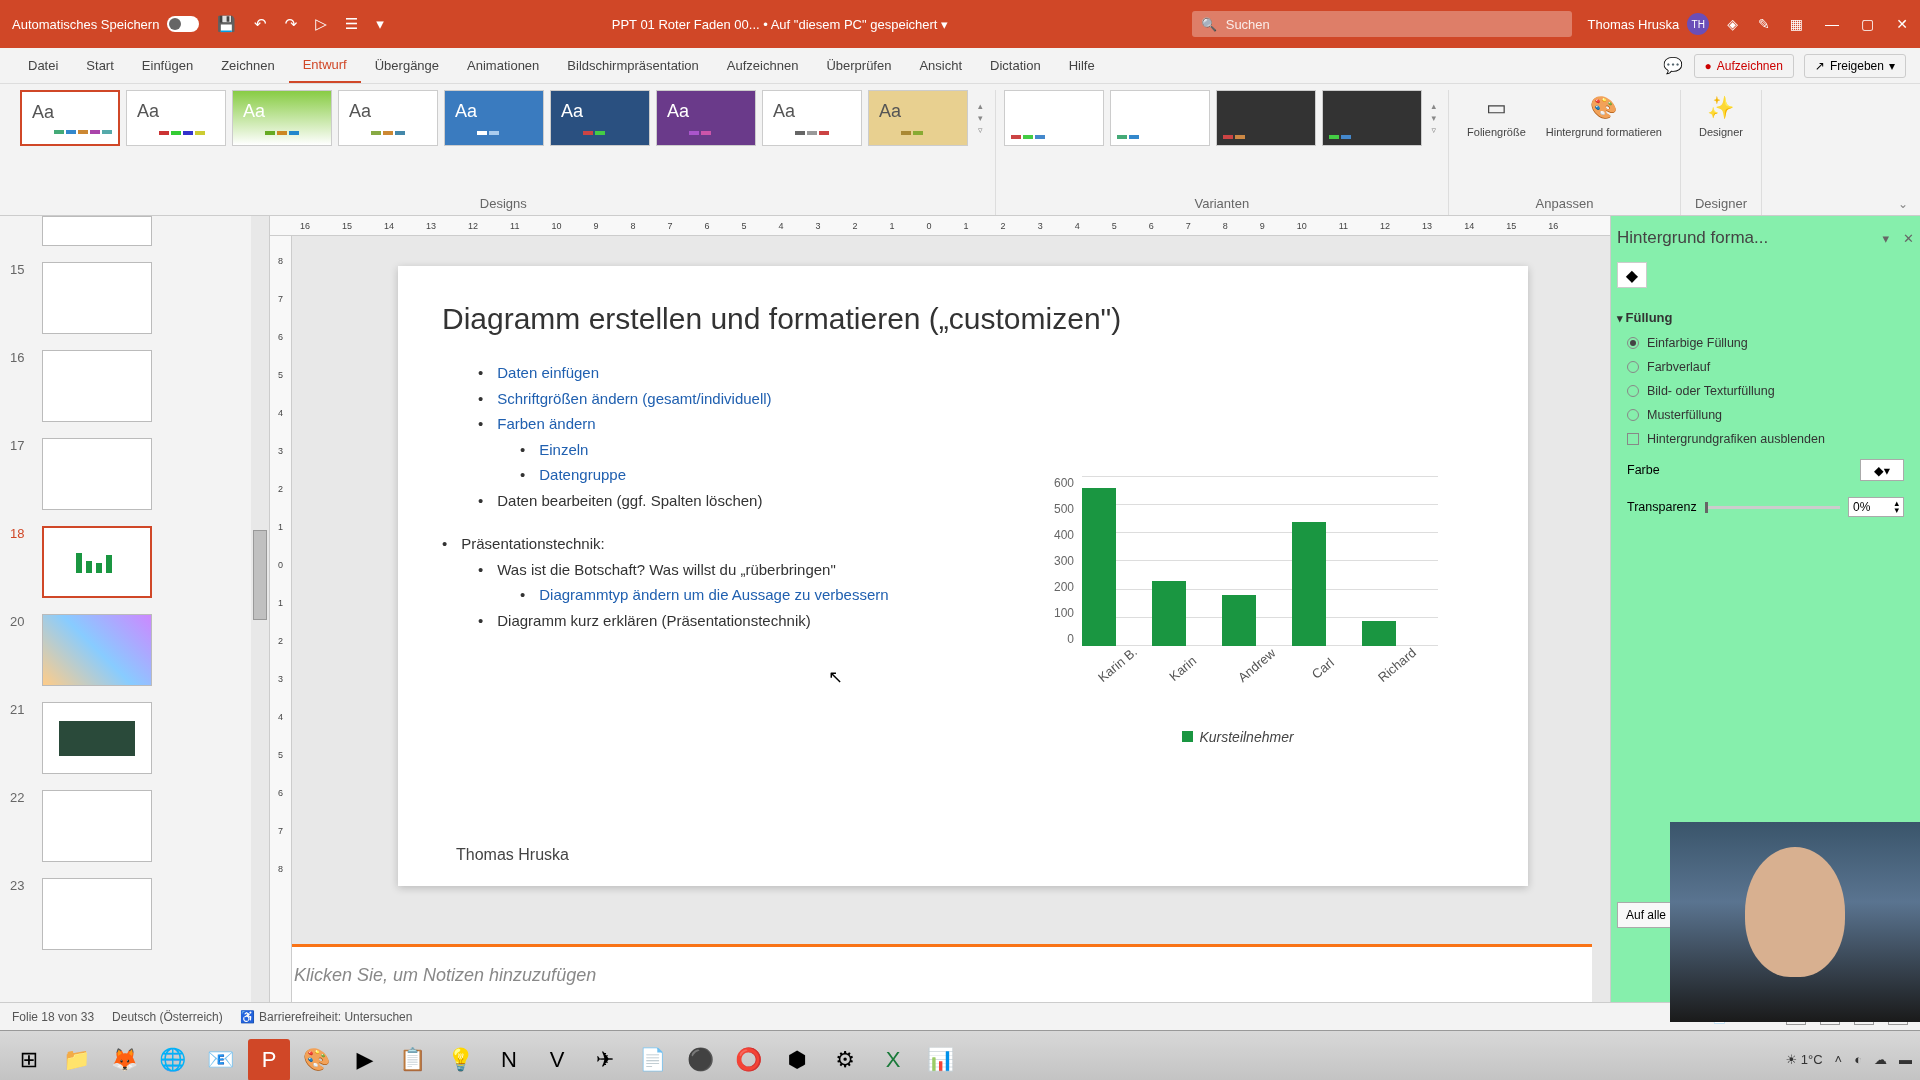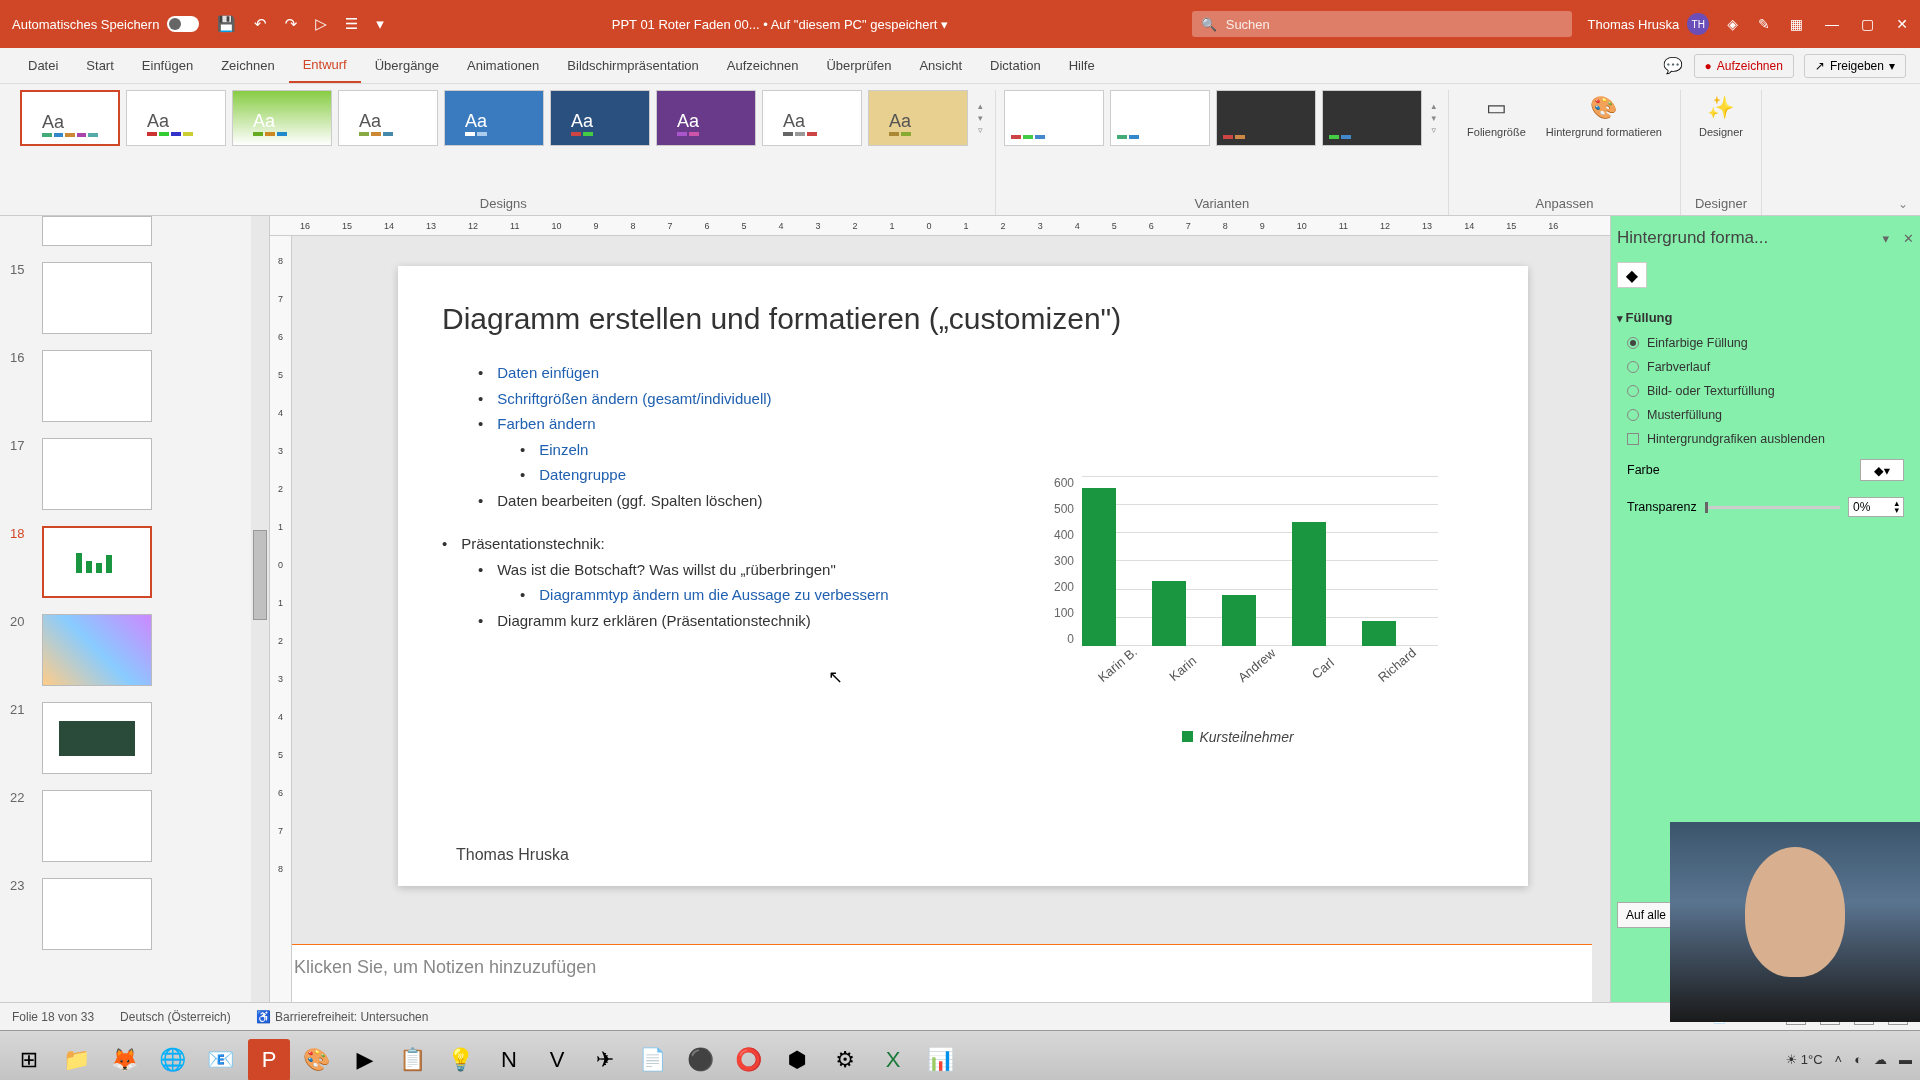--- a/index.html
+++ b/index.html
@@ -27,21 +27,21 @@
 .ribbon-tabs .right { margin-left: auto; display: flex; gap: 10px; align-items: center; }
 .ribbon-tabs .btn { padding: 4px 10px; border: 1px solid #ccc; font-size: 12px; display: flex; align-items: center; gap: 5px; border-radius: 3px; cursor: pointer; }
 .ribbon-tabs .btn.record { color: #c00; }
 
 
 .ribbon { height: 132px; background: #f3f3f3; display: flex; border-bottom: 1px solid #ccc; padding: 6px 12px 0; }
 .ribbon .group { display: flex; flex-direction: column; align-items: center; padding: 0 8px; border-right: 1px solid #ddd; }
 .ribbon .group:last-child { border-right: none; }
 .ribbon .group-label { font-size: 13px; color: #666; margin-top: auto; padding: 4px 0; }
 .ribbon .theme-row { display: flex; gap: 6px; flex-wrap: wrap; }
-.ribbon .theme-thumb { width: 100px; height: 56px; border: 1px solid #ccc; background: #fff; display: flex; flex-direction: column; padding: 20px; cursor: pointer; position: relative; }
+.ribbon .theme-thumb { width: 100px; height: 56px; border: 1px solid #ccc; background: #fff; display: flex; padding: 10px; cursor: pointer; position: relative; }
 .ribbon .theme-thumb.sel { border: 2px solid #d04727; }
 .ribbon .theme-thumb .aa { font-size: 18px; color: #555; }
 .ribbon .theme-thumb .bars { display: flex; gap: 2px; margin-top: auto; }
 .ribbon .theme-thumb .bars i { width: 10px; height: 4px; display: block; }
 .ribbon .variant-thumb { width: 100px; height: 56px; border: 1px solid #ccc; background: #fff; display: flex; align-items: flex-end; padding: 6px; cursor: pointer; }
 .ribbon .variant-thumb.dark { background: #333; }
 .ribbon .tool-btn { display: flex; flex-direction: column; align-items: center; gap: 4px; padding: 4px 10px; font-size: 11px; color: #444; cursor: pointer; }
 .ribbon .tool-btn .ico { width: 28px; height: 28px; display: flex; align-items: center; justify-content: center; font-size: 22px; }
 .ribbon .chev { display: flex; flex-direction: column; gap: 2px; padding: 0 4px; color: #888; font-size: 9px; justify-content: center; cursor: pointer; }
 
@@ -71,21 +71,21 @@
 .chart .bars-area { height: 170px; position: relative; border-left: none; display: flex; align-items: flex-end; padding-left: 44px; gap: 36px; }
 .chart .ylabels { position: absolute; left: 0; top: 0; height: 100%; display: flex; flex-direction: column; justify-content: space-between; font-size: 12px; color: #666; text-align: right; width: 36px; }
 .chart .grid { position: absolute; left: 44px; right: 0; top: 0; height: 100%; display: flex; flex-direction: column; justify-content: space-between; }
 .chart .grid div { border-top: 1px solid #ddd; height: 0; }
 .chart .bar { width: 34px; background: #1a9641; position: relative; }
 .chart .xlabels { display: flex; padding-left: 44px; gap: 36px; margin-top: 6px; }
 .chart .xlabels span { width: 34px; text-align: center; font-size: 13px; color: #555; transform: rotate(-40deg); transform-origin: top; white-space: nowrap; display: block; padding-top: 14px; }
 .chart .legend { text-align: center; margin-top: 48px; font-size: 14px; color: #444; font-style: italic; }
 .chart .legend i { display: inline-block; width: 11px; height: 11px; background: #1a9641; margin-right: 6px; }
 
-.notes { height: 58px; background: #fff; border-top: 1px solid #f97316; padding: 12px 24px; font-size: 18px; color: #888; }
+.notes { height: 58px; background: #fff; border-top: 3px solid #f97316; padding: 18px 24px; font-size: 18px; color: #888; font-style: italic; }
 .editor .vscroll { position: absolute; right: 0; top: 20px; bottom: 0; width: 18px; background: #e8e8e8; }
 
 
 .sidepanel { width: 310px; background: #86efac; border-left: 1px solid #ccc; padding: 12px 6px; }
 .sidepanel .title { font-size: 17px; color: #444; display: flex; align-items: center; justify-content: space-between; margin-bottom: 14px; }
 .sidepanel .title .icons { display: flex; gap: 14px; font-size: 13px; color: #666; }
 .sidepanel .fill-icon { width: 30px; height: 26px; border: 1px solid #ccc; background: #fff; margin-bottom: 16px; display: flex; align-items: center; justify-content: center; }
 .sidepanel .section-head { font-size: 13px; font-weight: bold; color: #333; padding: 6px 0; cursor: pointer; }
 .sidepanel .section-head::before { content: '▾ '; font-size: 11px; }
 .sidepanel .radio-row, .sidepanel .check-row { display: flex; align-items: center; gap: 8px; font-size: 12.5px; color: #333; padding: 5px 10px; }
@@ -100,21 +100,21 @@
 .sidepanel .apply-all { position: absolute; bottom: 74px; padding: 5px 8px; border: 1px solid #aaa; font-size: 12px; background: #f8f8f8; }
 
 
 .cursor { position: absolute; font-size: 18px; color: #000; }
 
 
 .webcam { position: absolute; right: 0; bottom: 58px; width: 250px; height: 200px; background: linear-gradient(180deg, #3a556b 0%, #5a7490 40%, #1a1a1a 100%); display: flex; align-items: center; justify-content: center; }
 .webcam .face { width: 100px; height: 130px; background: #d8b090; border-radius: 50% 50% 45% 45%; position: relative; top: -10px; }
 
 
-.statusbar { height: 28px; background: #f3f3f3; border-top: 1px solid #ccc; display: flex; align-items: center; font-size: 12px; color: #555; padding: 0 12px; gap: 26px; }
+.statusbar { height: 28px; background: #f3f3f3; border-top: 1px solid #ccc; display: flex; align-items: center; font-size: 12px; color: #555; padding: 0 12px; gap: 18px; }
 .statusbar .right { margin-left: auto; display: flex; gap: 14px; align-items: center; }
 .statusbar .view-btn { width: 20px; height: 16px; border: 1px solid #999; cursor: pointer; }
 
 
 .taskbar { height: 58px; background: linear-gradient(180deg, #d8d8d8, #c0c0c0); display: flex; align-items: center; padding: 0 8px; gap: 6px; border-top: 1px solid #999; }
 .taskbar .tb-icon { width: 42px; height: 42px; display: flex; align-items: center; justify-content: center; font-size: 22px; cursor: pointer; border-radius: 3px; }
 .taskbar .tray { margin-left: auto; display: flex; align-items: center; gap: 12px; font-size: 13px; color: #333; }
 </style>
 </head>
 <body>

